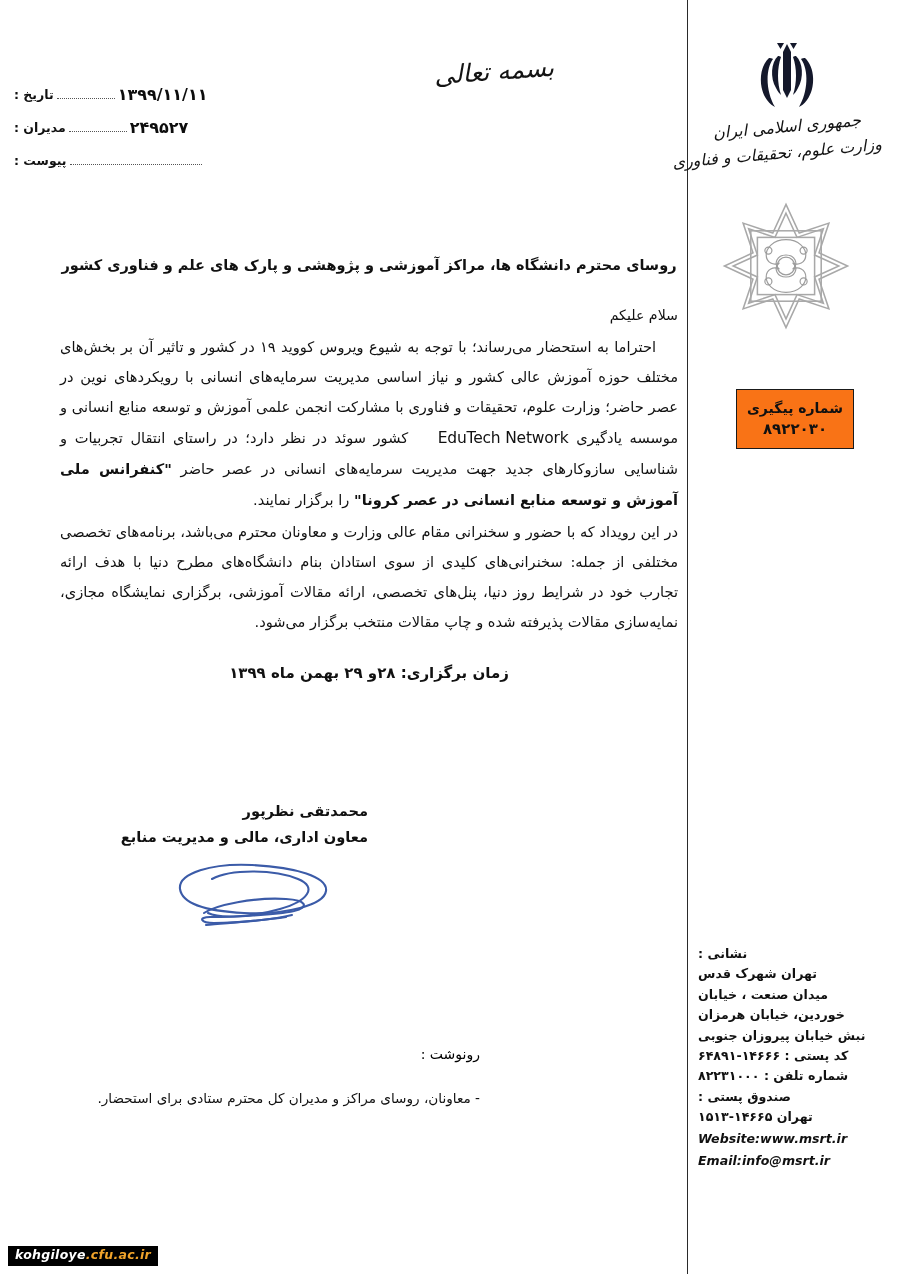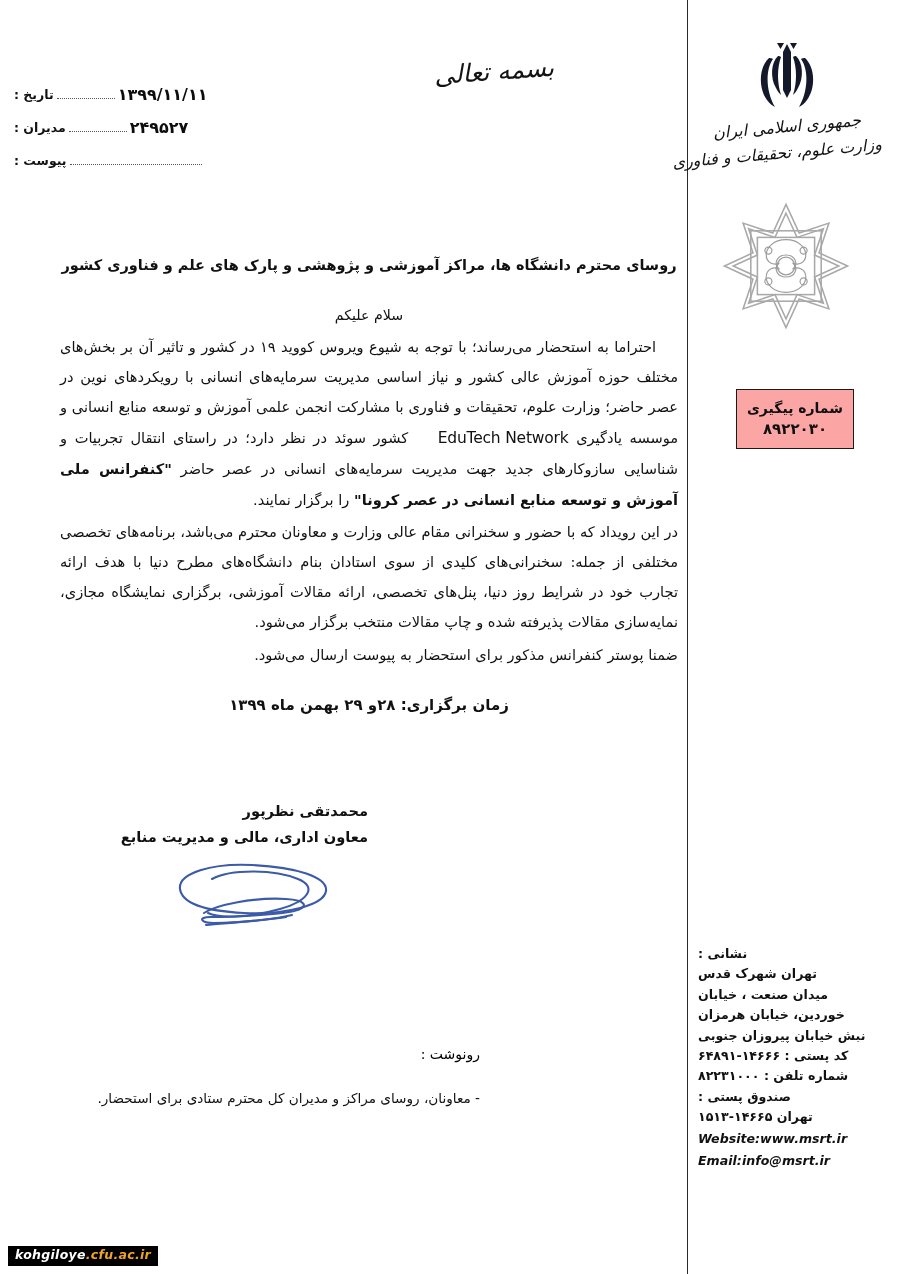--- a/index.html
+++ b/index.html
@@ -101,21 +101,21 @@
   }
 
   
   .tracking-box{
     position:absolute;
     right:46px;top:389px;
     width:116px;height:58px;
     border:1px solid #1a1a1a;
     display:flex;flex-direction:column;
     align-items:center;justify-content:center;
-    background:#fca5a5;
+    background:#f97316;
   }
   .tracking-label{font-size:14px;font-weight:600;color:#111;line-height:1.2;}
   .tracking-value{font-size:15px;font-weight:600;letter-spacing:1px;margin-top:4px;color:#111;}
 
   
   .address-block{
     position:absolute;
     right:22px;top:944px;
     width:180px;
     text-align:left;
@@ -149,21 +149,20 @@
   .recipient{
     font-size:14.5px;
     font-weight:bold;
     text-align:center;
     color:#111;
     line-height:1.5;
     margin-bottom:30px;
   }
   .salam{
     font-size:14.2px;
-    text-align:center;
     color:#111;
     margin-bottom:9px;
   }
   .para{
     font-size:14.6px;
     line-height:2.07;
     text-align:justify;
     text-align-last:right;
     color:#111;
     margin:0 0 2px 0;
@@ -304,21 +303,20 @@
     <div class="tracking-value">۸۹۲۲۰۳۰</div>
   </div>
 
   <div class="body-col">
     <div class="recipient">روسای محترم دانشگاه ها، مراکز آموزشی و پژوهشی و پارک های علم و فناوری کشور</div>
     <div class="salam">سلام علیکم</div>
 
     <p class="para indent"><span>احتراما به استحضار می‌رساند؛ با توجه به شیوع ویروس کووید ۱۹ در کشور و تاثیر آن بر بخش‌های مختلف حوزه آموزش عالی کشور و نیاز اساسی مدیریت سرمایه‌های انسانی با رویکردهای نوین در عصر حاضر؛ وزارت علوم، تحقیقات و فناوری با مشارکت انجمن علمی آموزش و توسعه منابع انسانی و موسسه یادگیری </span><span class="ltr">EduTech Network</span><span> کشور سوئد در نظر دارد؛ در راستای انتقال تجربیات و شناسایی سازوکارهای جدید جهت مدیریت سرمایه‌های انسانی در عصر حاضر </span><b>"کنفرانس ملی آموزش و توسعه منابع انسانی در عصر کرونا"</b><span> را برگزار نمایند.</span></p>
 
     <p class="para">در این رویداد که با حضور و سخنرانی مقام عالی وزارت و معاونان محترم می‌باشد، برنامه‌های تخصصی مختلفی از جمله: سخنرانی‌های کلیدی از سوی استادان بنام دانشگاه‌های مطرح دنیا با هدف ارائه تجارب خود در شرایط روز دنیا، پنل‌های تخصصی، ارائه مقالات آموزشی، برگزاری نمایشگاه مجازی، نمایه‌سازی مقالات پذیرفته شده و چاپ مقالات منتخب برگزار می‌شود.</p>
-    <p class="para">ضمنا پوستر کنفرانس مذکور برای استحضار به پیوست ارسال می‌شود.</p>
 
     <div class="event-date">زمان برگزاری: ۲۸و ۲۹ بهمن ماه ۱۳۹۹</div>
   </div>
 
   <div class="sign-block">
     <div class="sign-name">محمدتقی نظرپور</div>
     <div class="sign-title">معاون اداری، مالی و مدیریت منابع</div>
     <svg class="sign-mark" width="200" height="92" viewBox="0 0 200 92">
       <g fill="none" stroke="#3b5ba8" stroke-width="2.1" stroke-linecap="round">
         <path d="M12 36 C10 20 44 10 84 12 C128 14 160 24 158 38 C156 52 118 62 76 60 C36 58 14 50 12 36 Z"></path>

